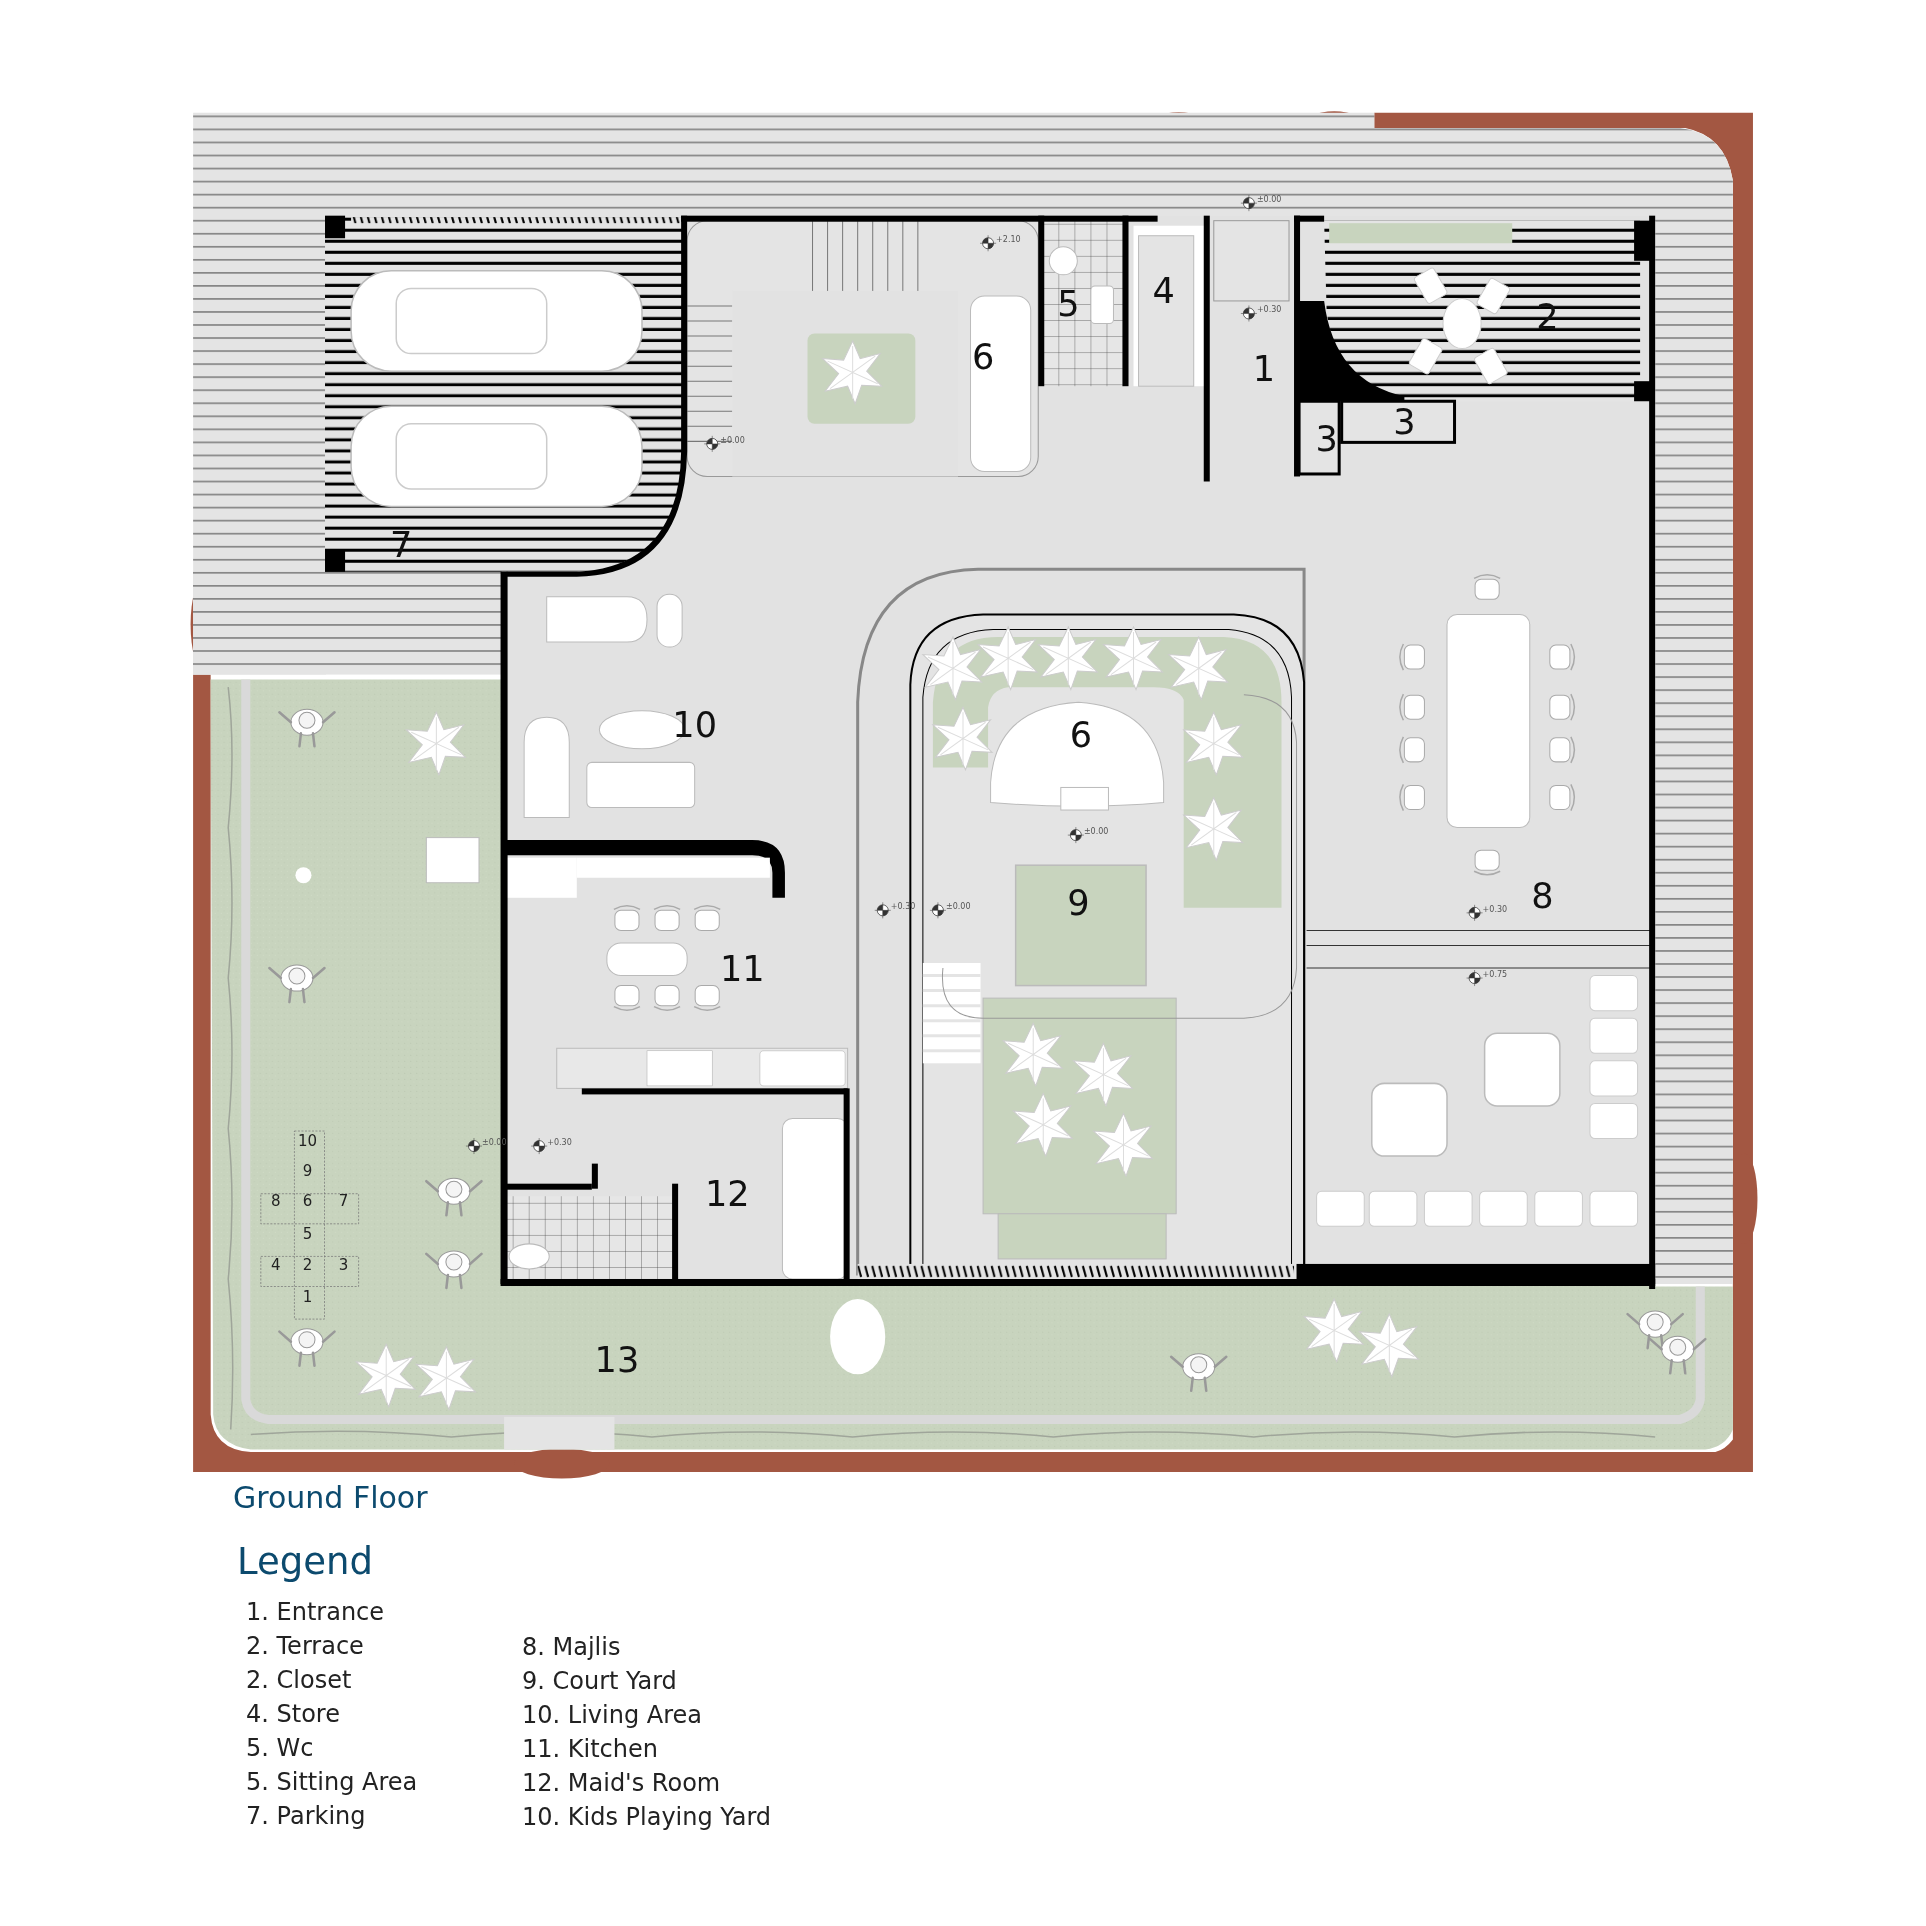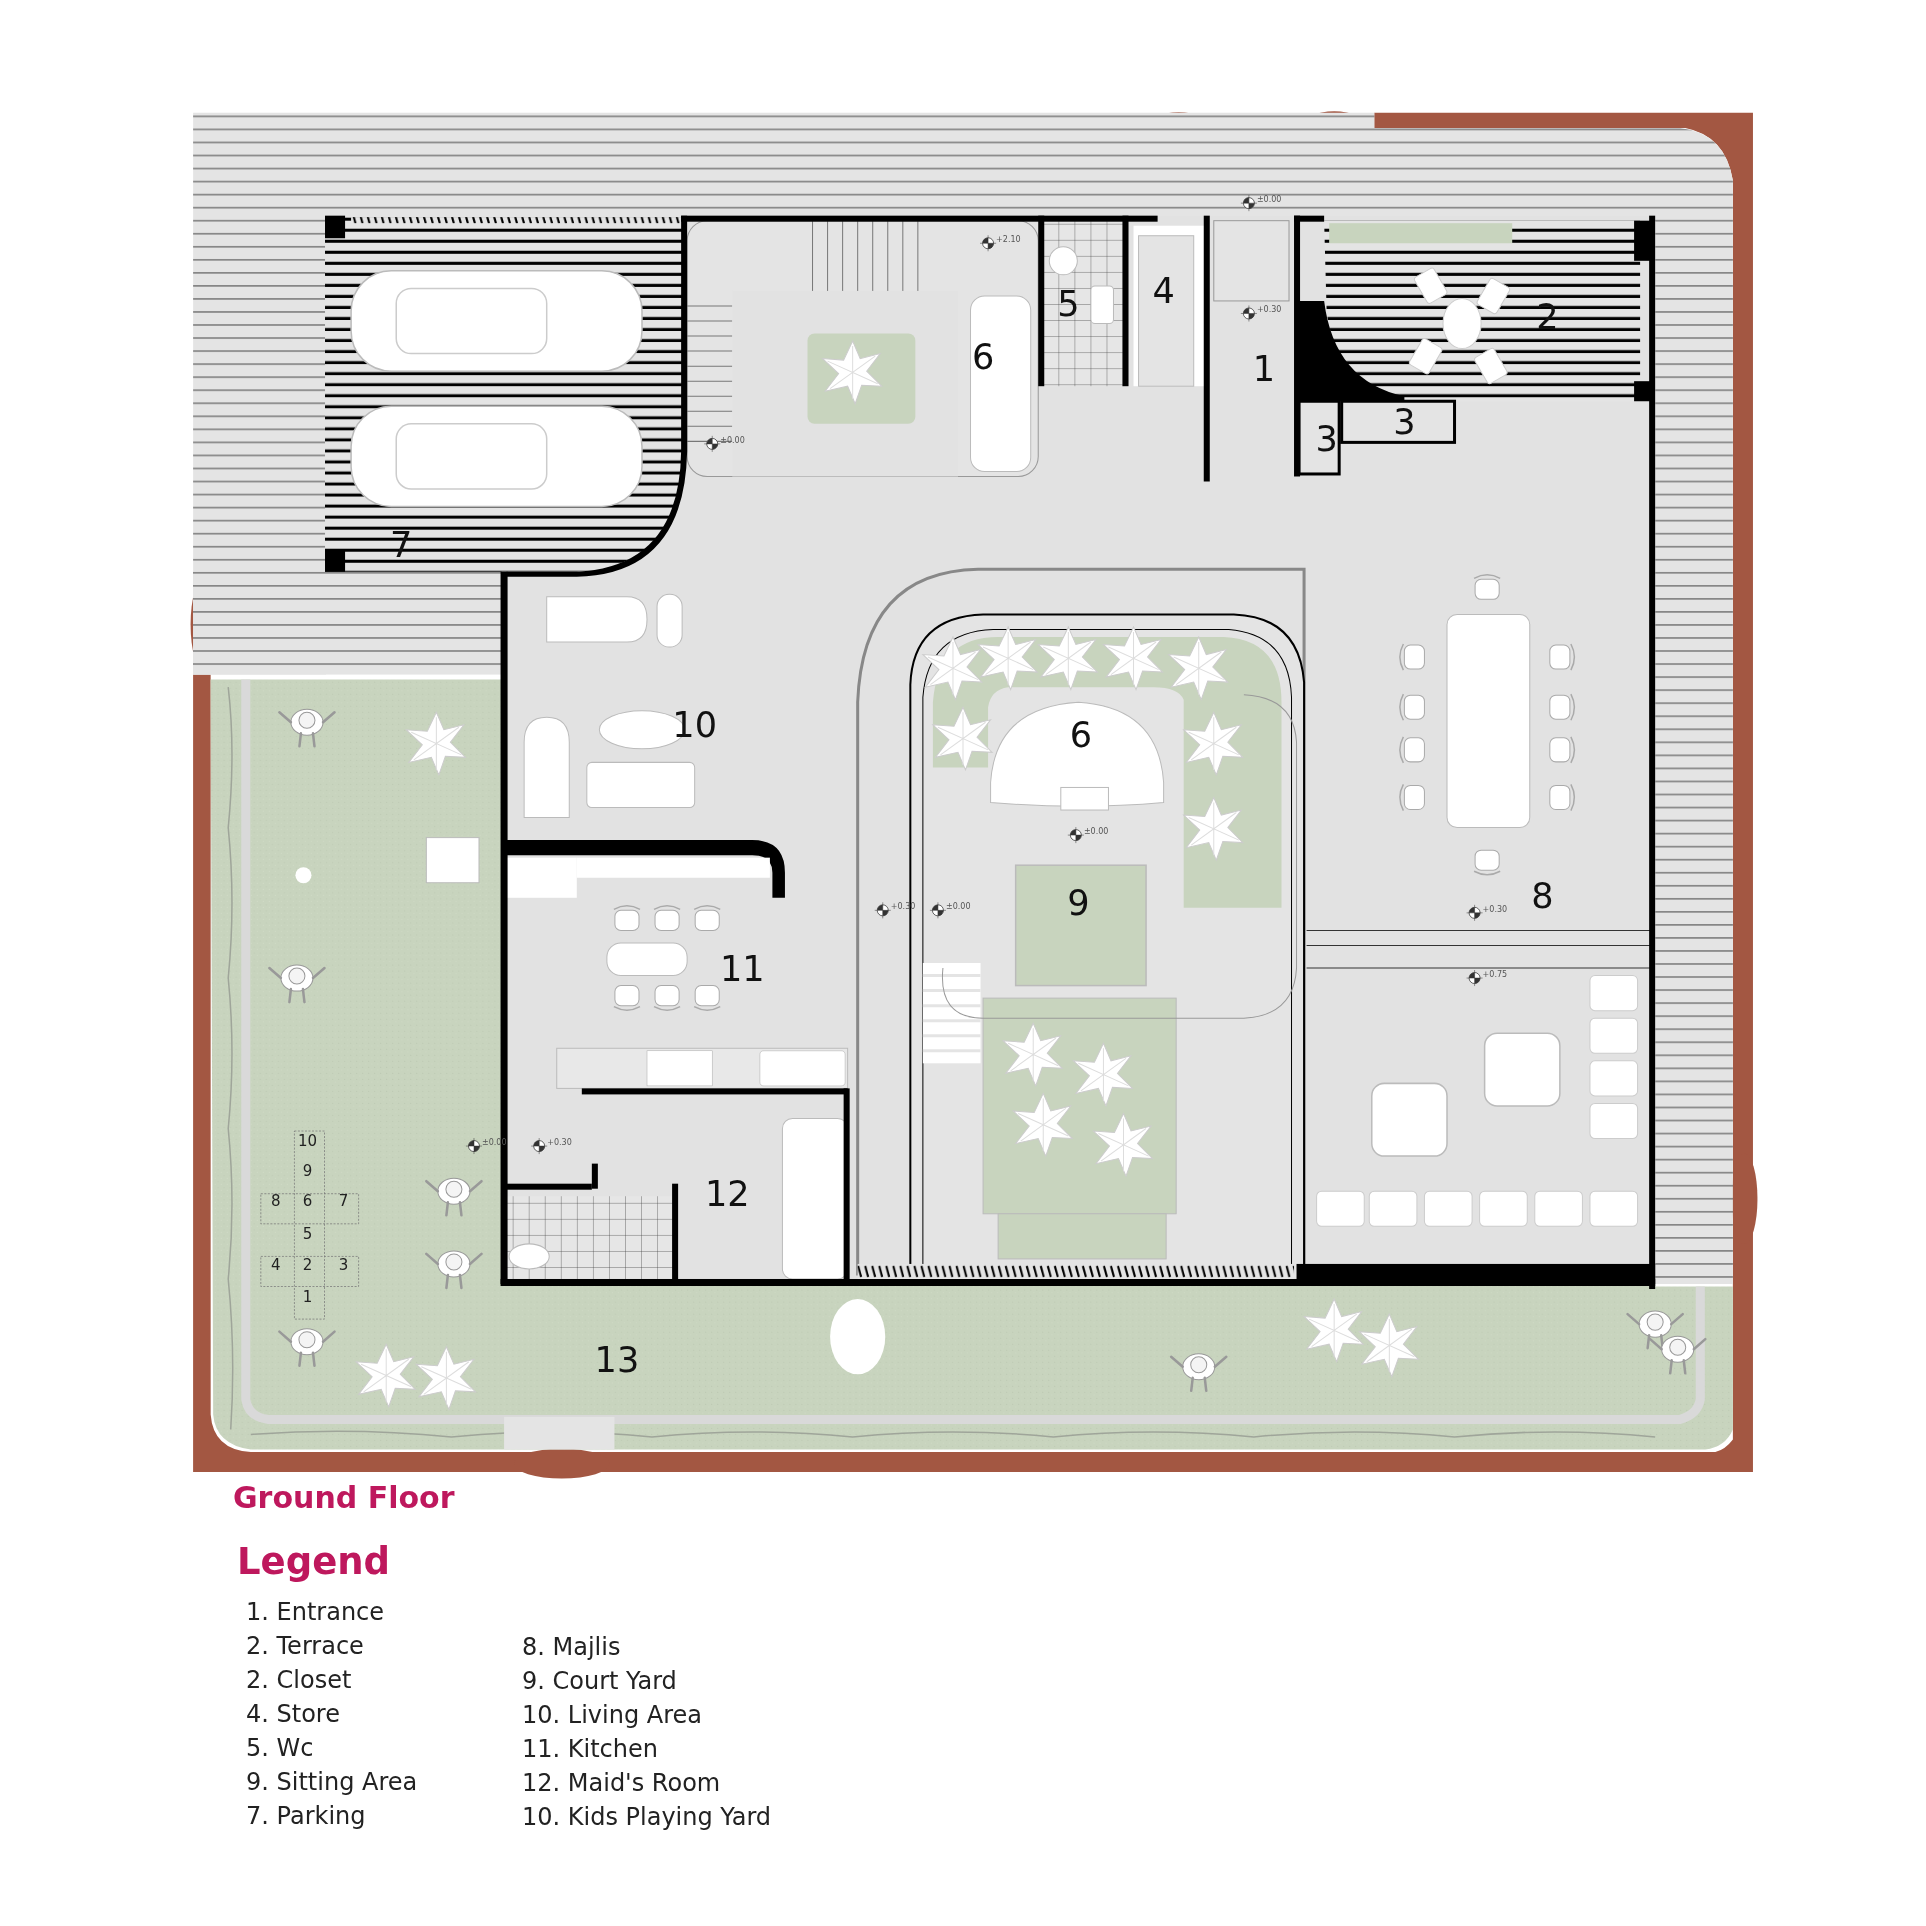--- a/index.html
+++ b/index.html
@@ -1,21 +1,21 @@
 <!DOCTYPE html>
 <html style="font-size:8px"><head>
 <meta charset="utf-8">
 <style>
   html,body{margin:0;padding:0;background:#ffffff;}
   body{width:1926px;height:1926px;position:relative;overflow:hidden;font-family:"DejaVu Sans","Liberation Sans",sans-serif;color:#111;}
   svg{position:absolute;left:0;top:0;}
   .rm-label{font-family:"DejaVu Sans","Liberation Sans",sans-serif;font-size:70px;fill:#111;}
   .lvl{font-family:"DejaVu Sans","Liberation Sans",sans-serif;font-size:16px;fill:#555;}
   .hop{font-family:"DejaVu Sans","Liberation Sans",sans-serif;font-size:30px;fill:#222;}
-  .caption{position:absolute;font-family:"DejaVu Sans","Liberation Sans",sans-serif;font-weight:700;color:#be185d;}
+  .caption{position:absolute;font-family:"DejaVu Sans","Liberation Sans",sans-serif;font-weight:400;color:#0c4a6e;}
   #title{left:233px;top:1480px;font-size:30px;}
   #legend-title{left:237px;top:1540px;font-size:37px;}
   .legend-col{position:absolute;top:1595px;list-style:none;margin:0;padding:0;font-size:24px;line-height:34px;color:#222;}
   #legend-col-1{left:246px;}
   #legend-col-2{left:522px;margin-top:35px;}
 </style>
 </head>
 <body>
 
 <svg width="1926" height="1926" viewBox="0 0 3840 3840" xmlns="http://www.w3.org/2000/svg">
@@ -382,21 +382,21 @@
 </svg>
 
 <div id="title" class="caption">Ground Floor</div>
 <div id="legend-title" class="caption">Legend</div>
 <ul id="legend-col-1" class="legend-col">
   <li>1. Entrance</li>
   <li>2. Terrace</li>
   <li>2. Closet</li>
   <li>4. Store</li>
   <li>5. Wc</li>
-  <li>9. Sitting Area</li>
+  <li>5. Sitting Area</li>
   <li>7. Parking</li>
 </ul>
 <ul id="legend-col-2" class="legend-col">
   <li>8. Majlis</li>
   <li>9. Court Yard</li>
   <li>10. Living Area</li>
   <li>11. Kitchen</li>
   <li>12. Maid's Room</li>
   <li>10. Kids Playing Yard</li>
 </ul>

